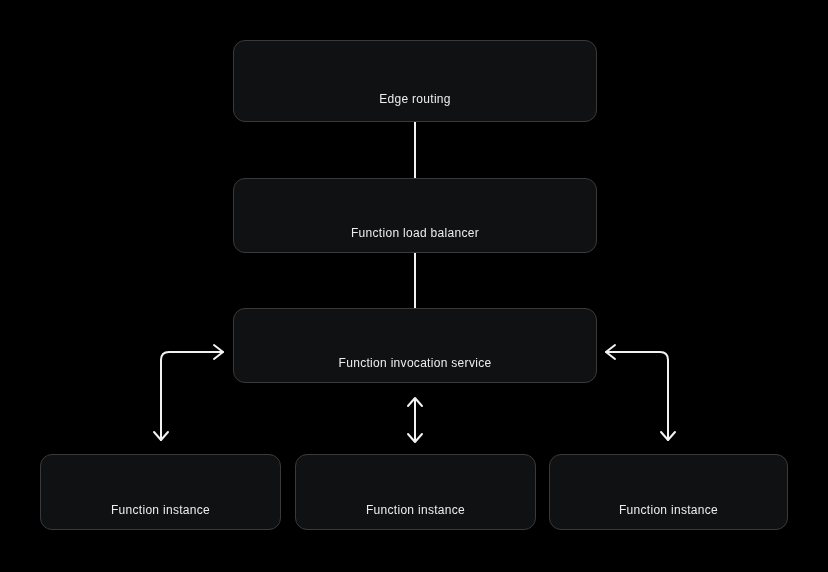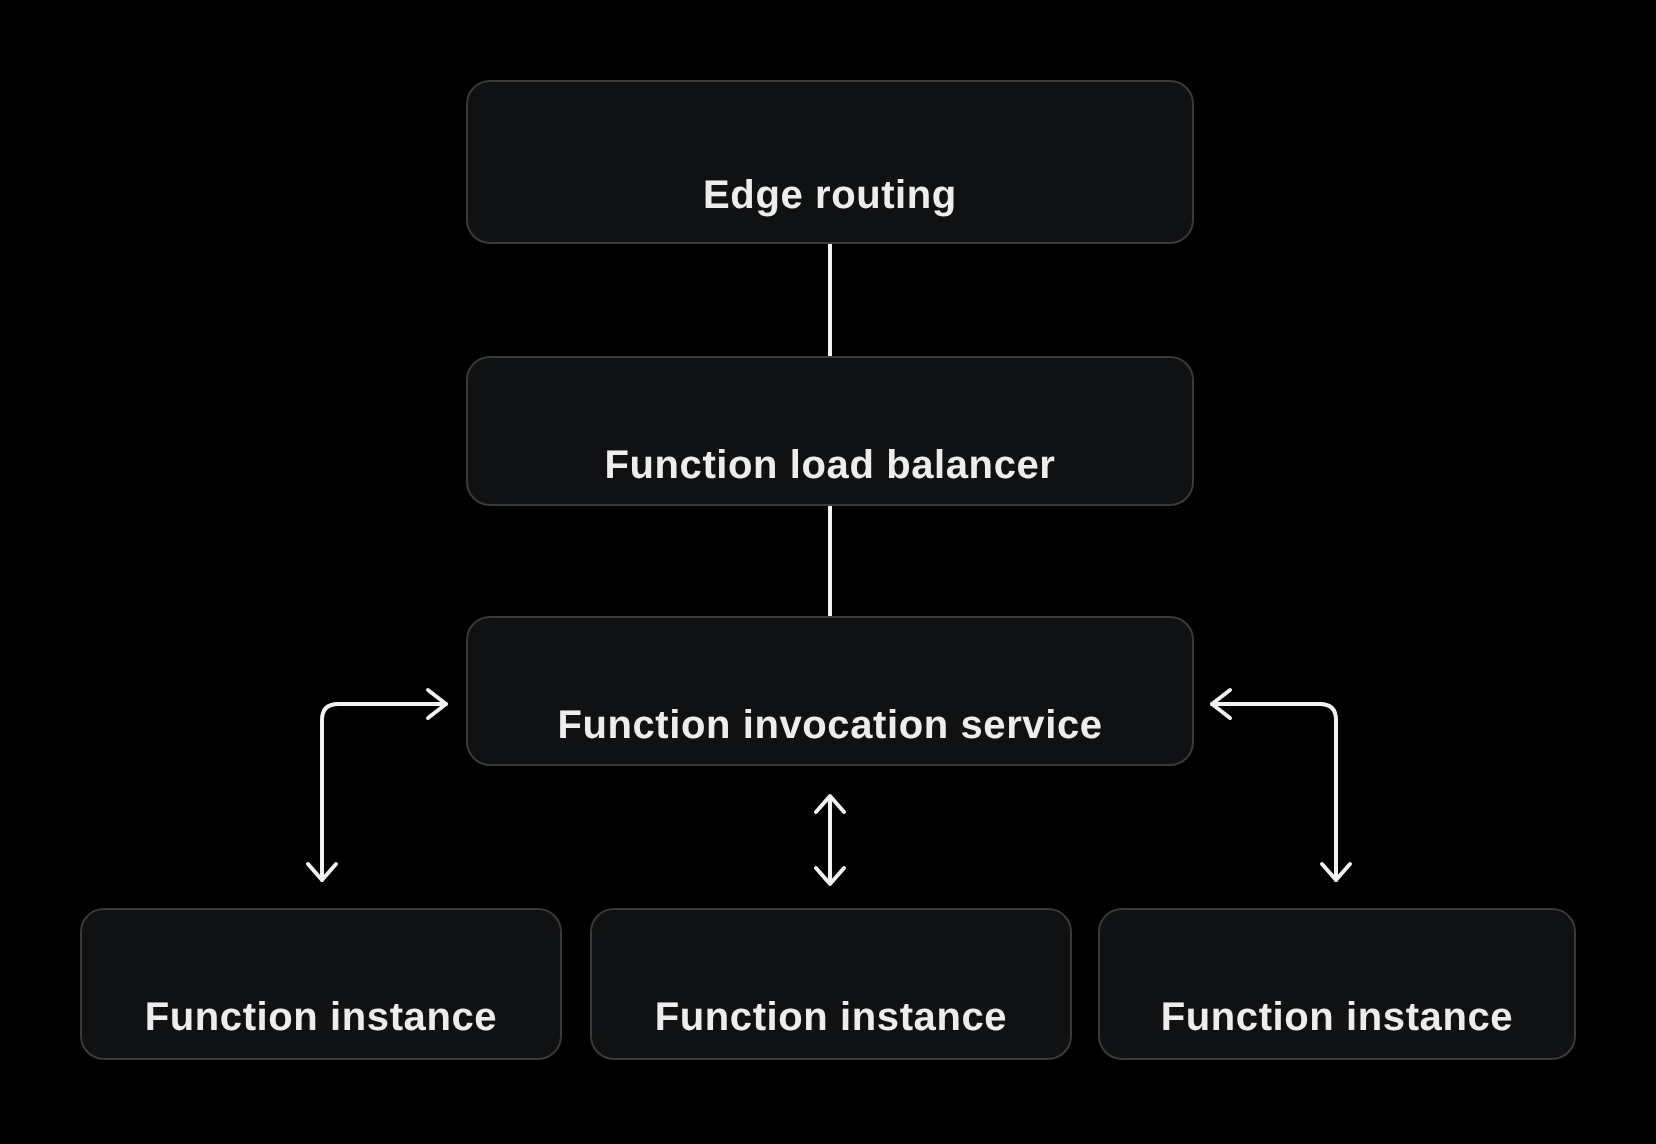--- a/index.html
+++ b/index.html
@@ -38,22 +38,22 @@
     box-sizing: border-box;
     display: flex;
     align-items: center;
     justify-content: center;
     background: var(--node-fill, #101112);
     border: 1px solid var(--node-border, #3a3a3a);
     border-radius: 12px;
   }
   .node .label {
     color: var(--text, #ededed);
-    font-size: 20px;
-    font-weight: 700;
+    font-size: 12px;
+    font-weight: 400;
     letter-spacing: 0.3px;
     white-space: nowrap;
     margin-top: 35px;
   }
   #node-edge-routing               { left: 233px; top: 40px;  width: 364px; height: 82px; }
   #node-function-load-balancer     { left: 233px; top: 178px; width: 364px; height: 75px; }
   #node-function-invocation-service{ left: 233px; top: 308px; width: 364px; height: 75px; }
   #node-function-instance-1        { left: 40px;  top: 454px; width: 241px; height: 76px; }
   #node-function-instance-2        { left: 295px; top: 454px; width: 241px; height: 76px; }
   #node-function-instance-3        { left: 549px; top: 454px; width: 239px; height: 76px; }

